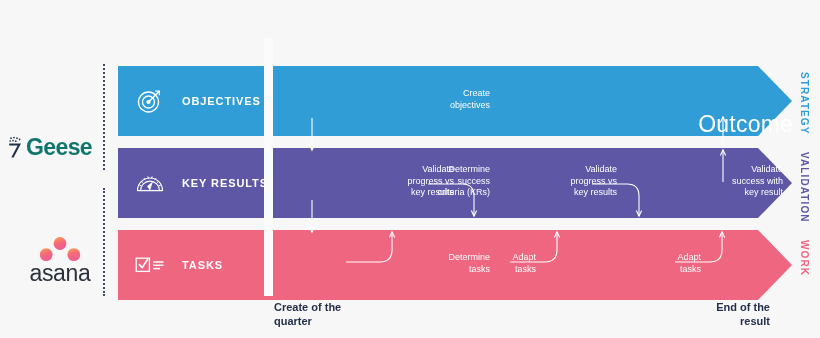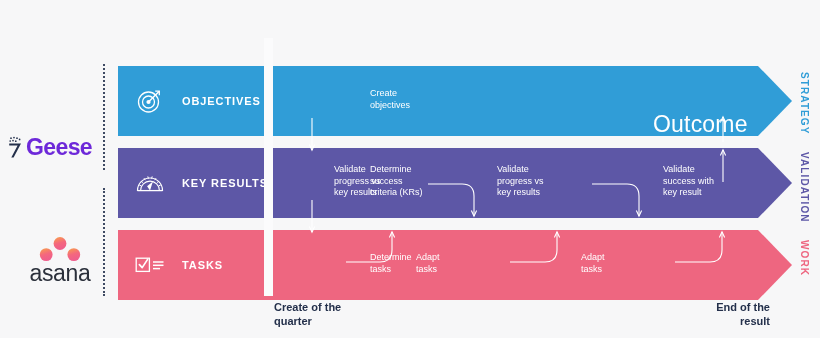--- a/index.html
+++ b/index.html
@@ -44,21 +44,21 @@
     height: 22px;
     flex: none;
     margin-right: 1px;
   }
   .geese-mark svg { display:block; }
   .geese-word {
     font-family: "Liberation Sans", sans-serif;
     font-size: 23px;
     font-weight: 700;
     letter-spacing: -0.6px;
-    color: #6d28d9;
+    color: #0f766e;
     line-height: 1;
   }
 
   .logo-asana {
     position: absolute;
     left: 22px;
     top: 236px;
     width: 76px;
     height: 54px;
     text-align: center;
@@ -160,21 +160,21 @@
     letter-spacing: 0.9px;
     white-space: nowrap;
   }
 
   
   .cell {
     position: absolute;
     color: #ffffff;
     font-size: 9px;
     line-height: 11.5px;
-    text-align: left;
+    text-align: right;
     white-space: pre-line;
     z-index: 3;
   }
   .cell.big {
     font-size: 23px;
     line-height: 26px;
     font-weight: 400;
     letter-spacing: 0.2px;
   }
 

